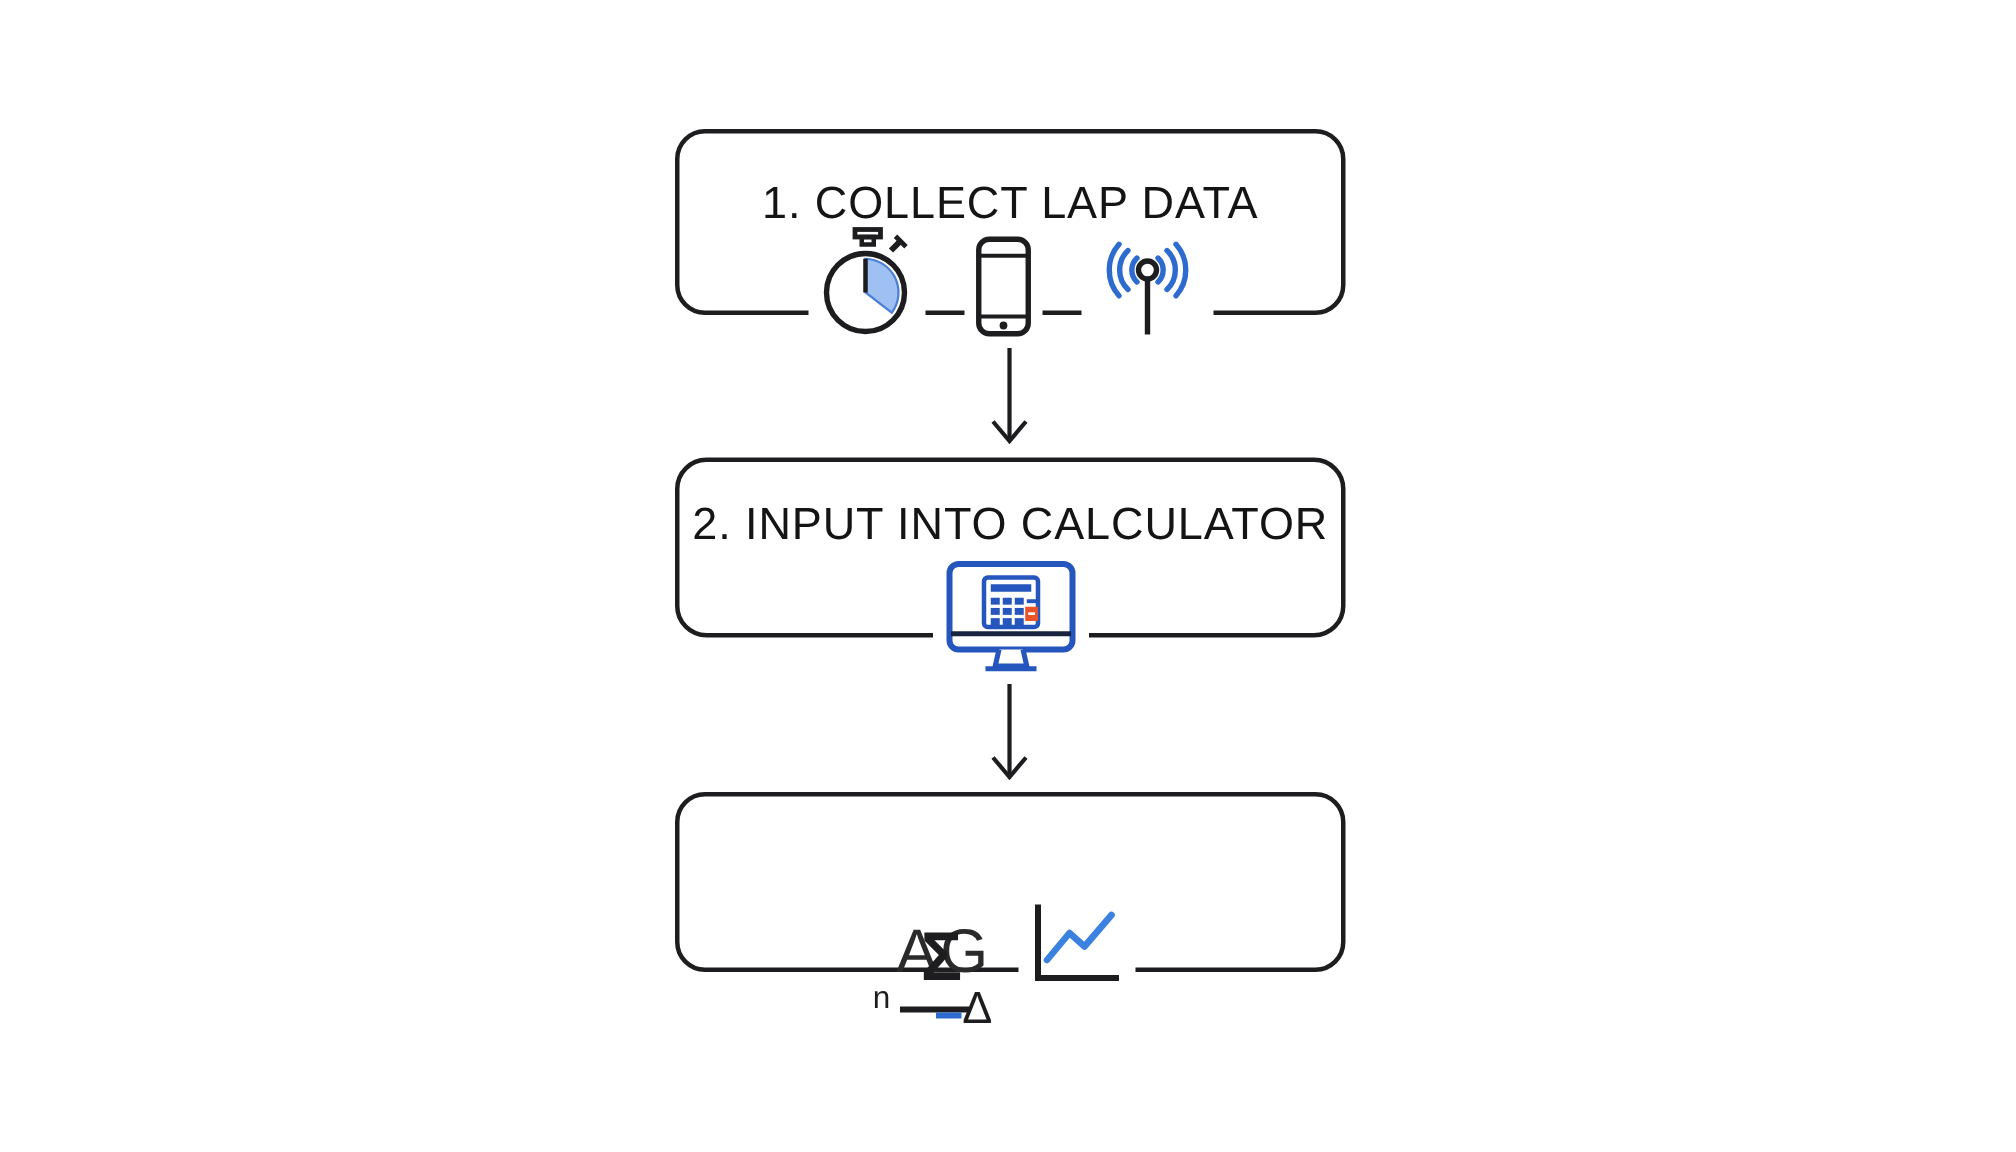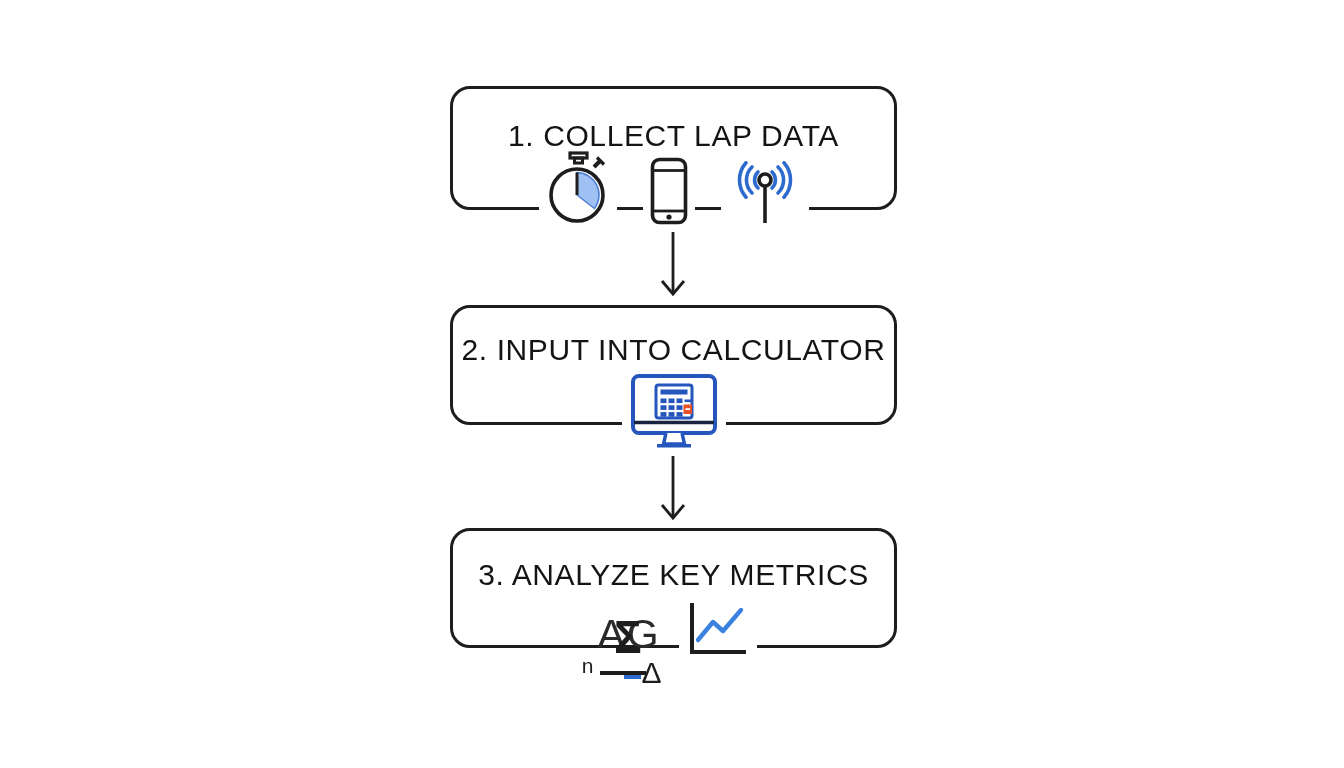--- a/index.html
+++ b/index.html
@@ -5,21 +5,21 @@
   html,body { margin:0; padding:0; background:#ffffff; }
   .canvas {
     position:relative; width:1344px; height:768px; background:#ffffff;
     font-family:"Liberation Sans", sans-serif; overflow:hidden;
   }
   .step-box {
     position:absolute; left:450px; width:447px; box-sizing:border-box;
     border:3px solid #1d1d1f; border-radius:20px; background:#ffffff;
   }
   .box-1 { top:86px;  height:124px; }
-  .box-2 { top:305px; height:120px; }
+  .box-2 { top:305px; height:120px;border-radius:21px; }
   .box-3 { top:528px; height:120px; }
   .step-title {
     position:absolute; left:0; right:0; text-align:center;
     font-size:30px; color:#141414; letter-spacing:0.6px; white-space:nowrap;
   }
   .box-1 .step-title { top:30px; }
   .box-2 .step-title { top:25px; }
   .box-3 .step-title { top:27px; }
   .icon-row {
     position:absolute; left:0; right:0;
@@ -120,21 +120,20 @@
       </span>
     </div>
   </div>
 
   <svg class="connector conn-2" viewBox="0 0 26 74">
     <line x1="13" y1="4" x2="13" y2="66" stroke="#1d1d1f" stroke-width="2.8"></line>
     <path d="M2,53 L13,66 L24,53" fill="none" stroke="#1d1d1f" stroke-width="2.8"></path>
   </svg>
 
   <div class="step-box box-3">
-    <div class="step-title">3. ANALYZE KEY METRICS</div>
     <div class="icon-row">
       <span class="icon-wrap">
         <span class="avg-ic">
           <span class="avg-bar"></span>
           <span class="avg-sup">n</span>
           <span class="avg-letters">AG</span>
         </span>
       </span>
       <span class="icon-wrap">
         <span class="ds-ic">

